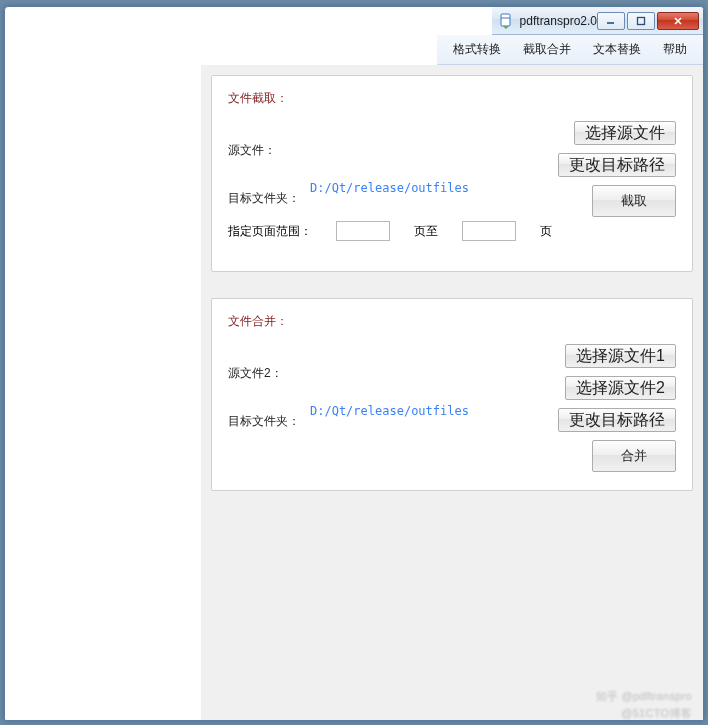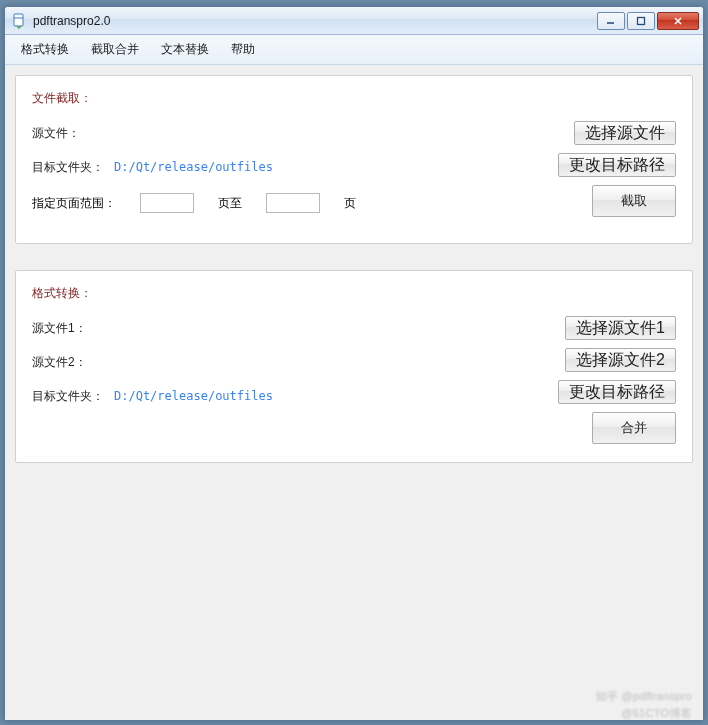--- a/index.html
+++ b/index.html
@@ -15,20 +15,21 @@
   }
   .window {
     position: absolute;
     top: 6px; left: 4px; right: 4px; bottom: 4px;
     background: #fff;
     border: 1px solid #5a7ba0;
     border-radius: 4px 4px 2px 2px;
     box-shadow: 0 0 6px rgba(0,0,0,.25);
     display: flex;
     flex-direction: column;
+    align-items: flex-end;
   }
   .titlebar {
     height: 28px;
     background: linear-gradient(#f2f6fb, #dde8f5 45%, #cfe0f1 46%, #e4eef9);
     border-bottom: 1px solid #9db6d5;
     display: flex;
     align-items: center;
     padding: 0 4px 0 6px;
     border-radius: 3px 3px 0 0;
   }
@@ -83,21 +84,21 @@
   .section-title {
     margin: 0 0 14px 0;
     color: #7f1d1d;
   }
   .row {
     display: flex;
     align-items: center;
     margin-bottom: 10px;
     min-height: 24px;
   }
-  .label { width: 82px; color: #222; }
+  .label { width: 82px; color: #222; margin-top: 21px; }
   .value-text {
     flex: 1;
     font-family: "SimSun", monospace;
     color: #3b82f6;
   }
   .btn {
     min-width: 84px;
     height: 24px;
     padding: 0 10px;
     border: 1px solid #acacac;
@@ -212,27 +213,23 @@
         </div>
         <div class="btn-col">
           <button class="btn">选择源文件</button>
           <button class="btn">更改目标路径</button>
           <button class="btn big">截取</button>
         </div>
       </div>
     </div>
 
     <div class="panel">
-      <div class="section-title">格式转换：</div>
+      <div class="section-title">文件合并：</div>
       <div class="section2-body">
         <div class="section2-left">
-          <div class="row">
-            <span class="label">源文件1：</span>
-            <span class="value-text"></span>
-          </div>
           <div class="row">
             <span class="label">源文件2：</span>
             <span class="value-text"></span>
           </div>
           <div class="row">
             <span class="label">目标文件夹：</span>
             <span class="value-text">D:/Qt/release/outfiles</span>
           </div>
         </div>
         <div class="btn-col">

